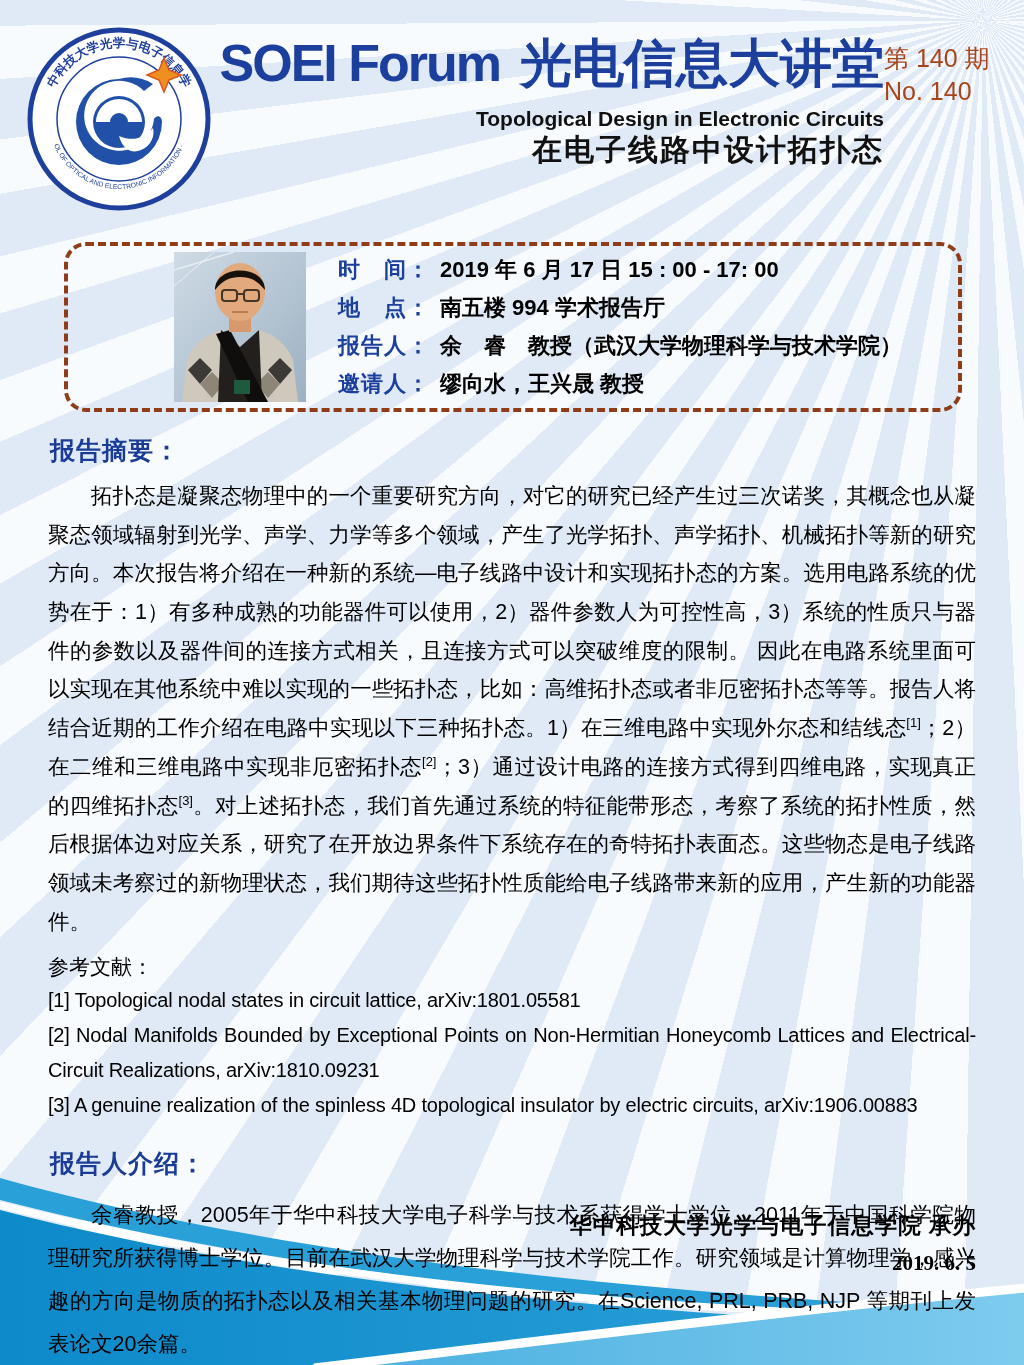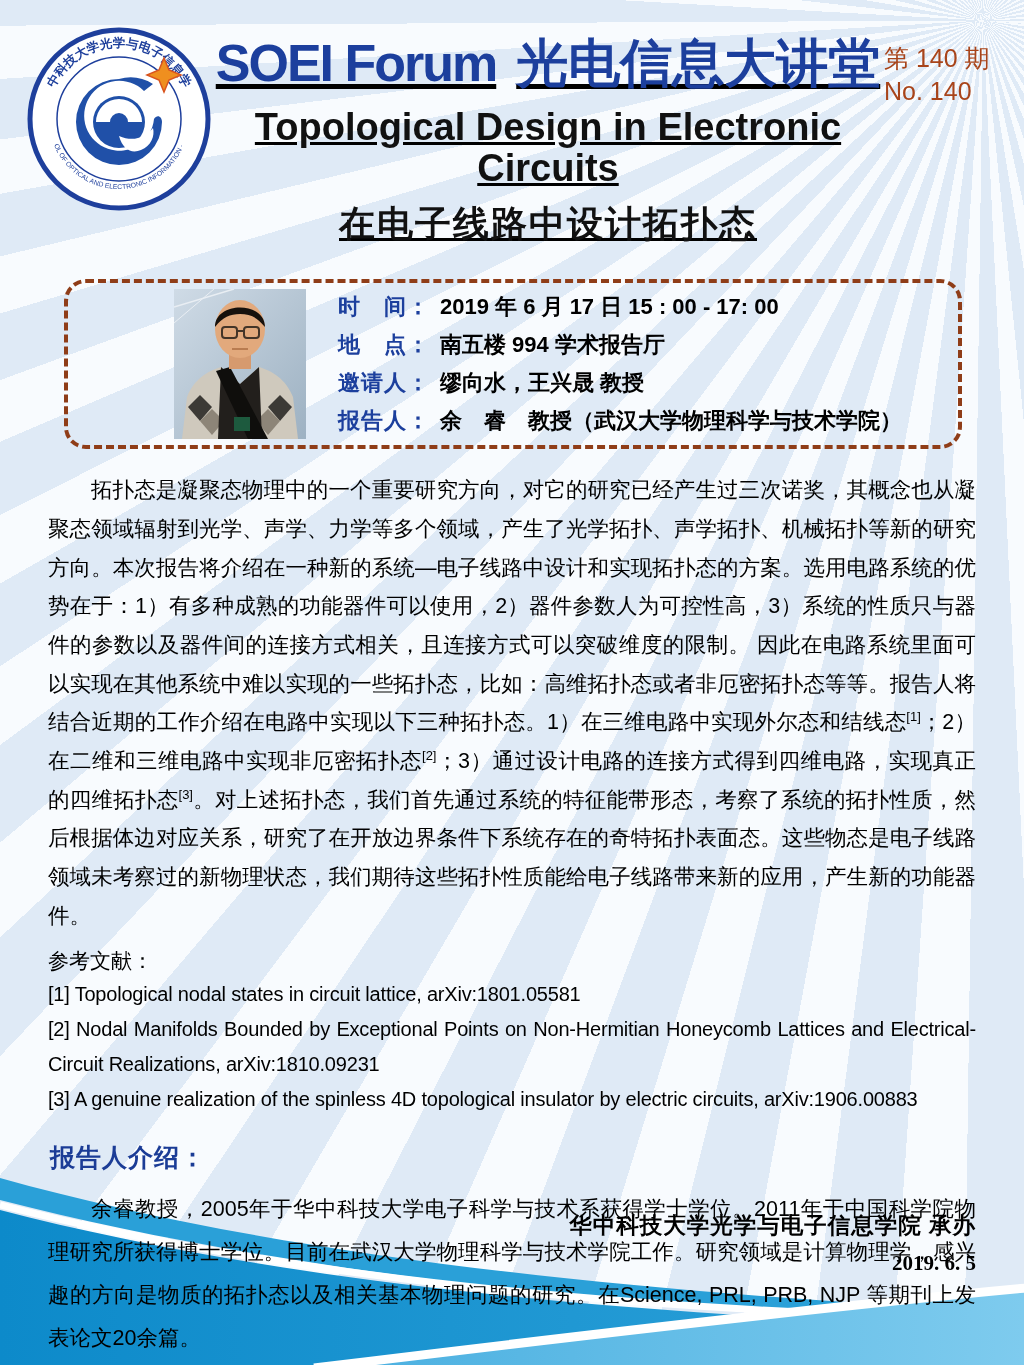--- a/index.html
+++ b/index.html
@@ -11,28 +11,28 @@
     font-family:"Liberation Sans","DejaVu Sans",sans-serif;
     background-color:#e8f1f9;
     background-image:repeating-conic-gradient(from 95deg at 96% 1.5%,
       #f8fbfe 0deg 3.1deg, #dfeaf6 3.1deg 6.6deg);
   }
   .content{position:relative;z-index:2;}
 
   
   .header{display:flex;align-items:flex-start;padding:26px 22px 0 26px;}
   .logo{width:186px;height:186px;flex:0 0 auto;}
-  .title-block{flex:1;text-align:center;padding-top:10px;text-decoration:underline;}
+  .title-block{flex:1;text-align:right;padding-top:10px;}
   .forum-line{
     font-size:52px;font-weight:bold;color:#1c3f9d;
     letter-spacing:0px;white-space:nowrap;line-height:1.05;
   }
   .forum-line .latin{letter-spacing:-2px;margin-right:20px;}
-  .lecture-en{font-size:38px;font-weight:bold;color:#111;margin-top:16px;line-height:1.1;}
-  .lecture-cn{font-size:36px;font-weight:bold;color:#111;margin-top:10px;letter-spacing:2px;}
+  .lecture-en{font-size:21px;font-weight:bold;color:#111;margin-top:16px;line-height:1.1;}
+  .lecture-cn{font-size:30px;font-weight:bold;color:#111;letter-spacing:2px;}
   .issue{
     flex:0 0 auto;width:118px;margin-top:16px;
     color:#a8441a;font-weight:normal;font-size:25px;line-height:1.3;
     text-align:left;white-space:nowrap;
   }
 
   
   .info-box{
     margin:30px 62px 0 64px;
     height:162px;
@@ -167,29 +167,30 @@
         </svg>
       </div>
       <div class="info-rows">
         <div class="info-row">
           <span class="lbl">时　间：</span><span class="val">2019 年 6 月 17 日 15 : 00 - 17: 00</span>
         </div>
         <div class="info-row">
           <span class="lbl">地　点：</span><span class="val">南五楼 994 学术报告厅</span>
         </div>
         <div class="info-row">
+          <span class="lbl">报告人：</span><span class="val">余　睿　教授（武汉大学物理科学与技术学院）</span>
+        </div>
+        <div class="info-row">
           <span class="lbl">邀请人：</span><span class="val">缪向水，王兴晟 教授</span>
         </div>
-        <div class="info-row">
-          <span class="lbl">报告人：</span><span class="val">余　睿　教授（武汉大学物理科学与技术学院）</span>
-        </div>
       </div>
     </div>
 
     <div class="section abstract-sec">
+      <h2 class="sec-heading">报告摘要：</h2>
       <p class="abstract-p"><span>拓扑态是凝聚态物理中的一个重要研究方向，对它的研究已经产生过三次诺奖，其概念也从凝聚态领域辐射到光学、声学、力学等多个领域，产生了光学拓扑、声学拓扑、机械拓扑等新的研究方向。本次报告将介绍在一种新的系统—电子线路中设计和实现拓扑态的方案。选用电路系统的优势在于：1）有多种成熟的功能器件可以使用，2）器件参数人为可控性高，3）系统的性质只与器件的参数以及器件间的连接方式相关，且连接方式可以突破维度的限制。 因此在电路系统里面可以实现在其他系统中难以实现的一些拓扑态，比如：高维拓扑态或者非厄密拓扑态等等。报告人将结合近期的工作介绍在电路中实现以下三种拓扑态。1）在三维电路中实现外尔态和结线态</span><sup class="cite">[1]</sup><span>；2）在二维和三维电路中实现非厄密拓扑态</span><sup class="cite">[2]</sup><span>；3）通过设计电路的连接方式得到四维电路，实现真正的四维拓扑态</span><sup class="cite">[3]</sup><span>。对上述拓扑态，我们首先通过系统的特征能带形态，考察了系统的拓扑性质，然后根据体边对应关系，研究了在开放边界条件下系统存在的奇特拓扑表面态。这些物态是电子线路领域未考察过的新物理状态，我们期待这些拓扑性质能给电子线路带来新的应用，产生新的功能器件。</span></p>
 
       <div class="refs">
         <div class="refs-heading">参考文献：</div>
         <p class="ref-item">[1] Topological nodal states in circuit lattice, arXiv:1801.05581</p>
         <p class="ref-item">[2] Nodal Manifolds Bounded by Exceptional Points on Non-Hermitian Honeycomb Lattices and Electrical-Circuit Realizations, arXiv:1810.09231</p>
         <p class="ref-item">[3] A genuine realization of the spinless 4D topological insulator by electric circuits, arXiv:1906.00883</p>
       </div>
     </div>
 

